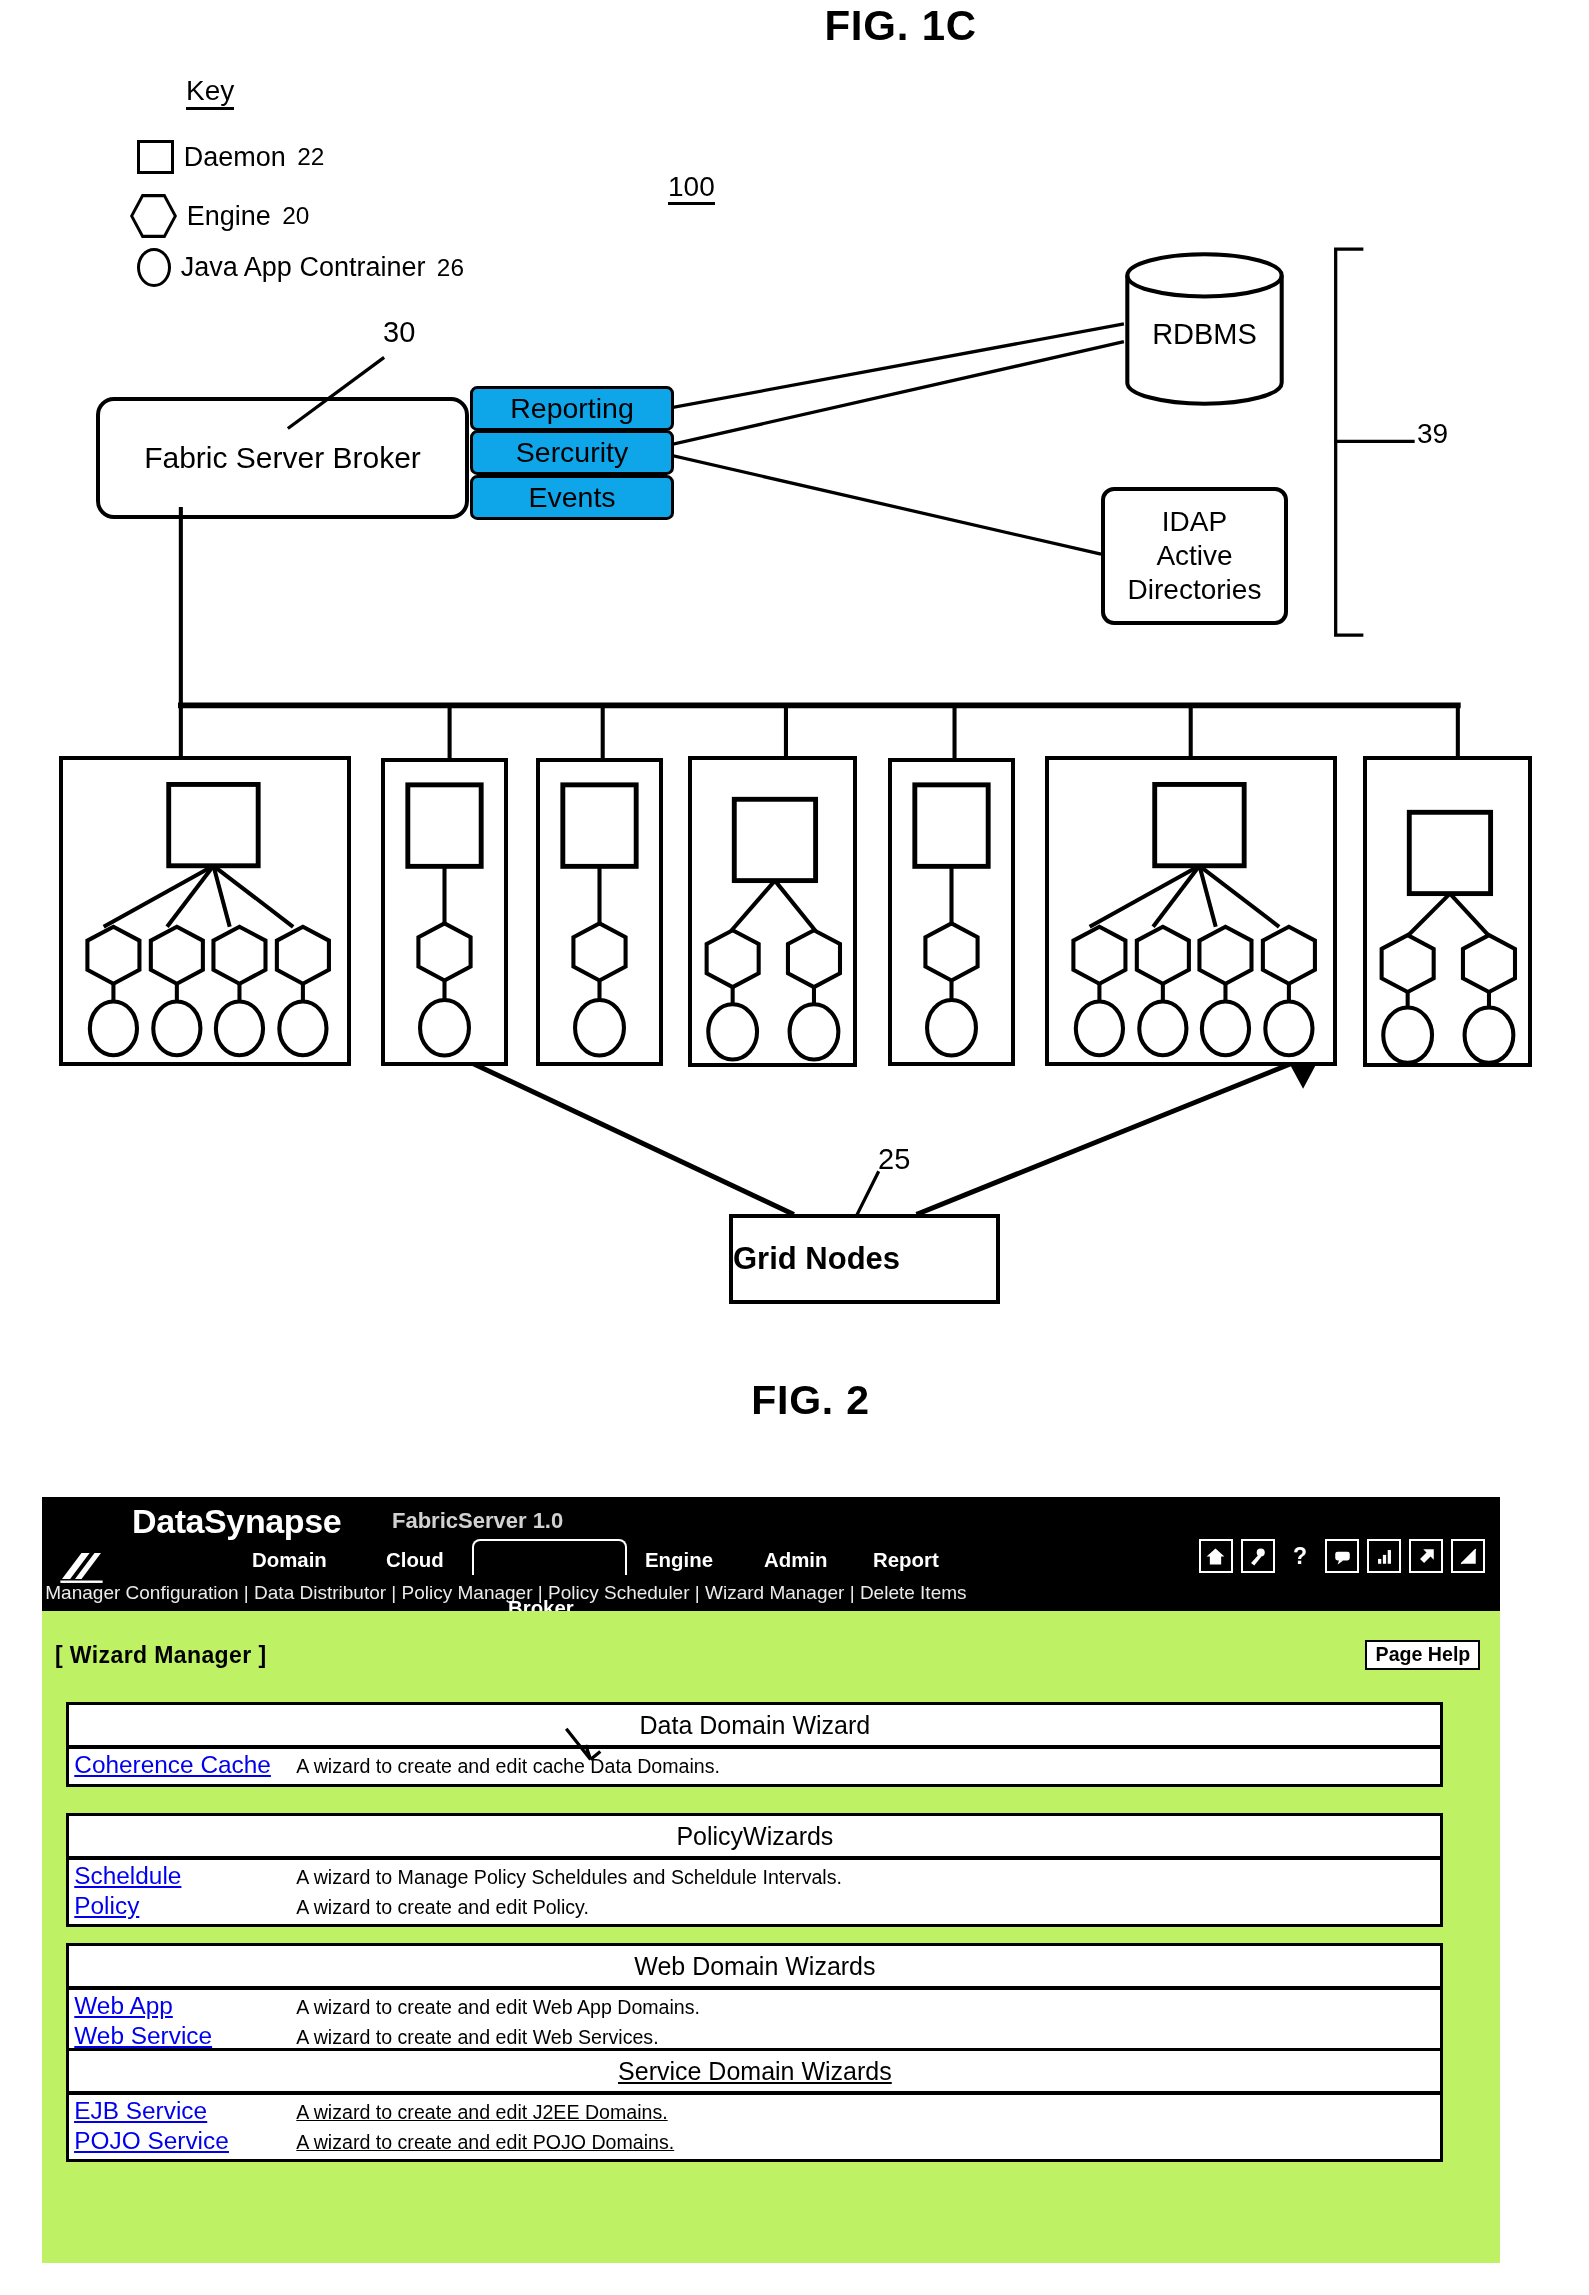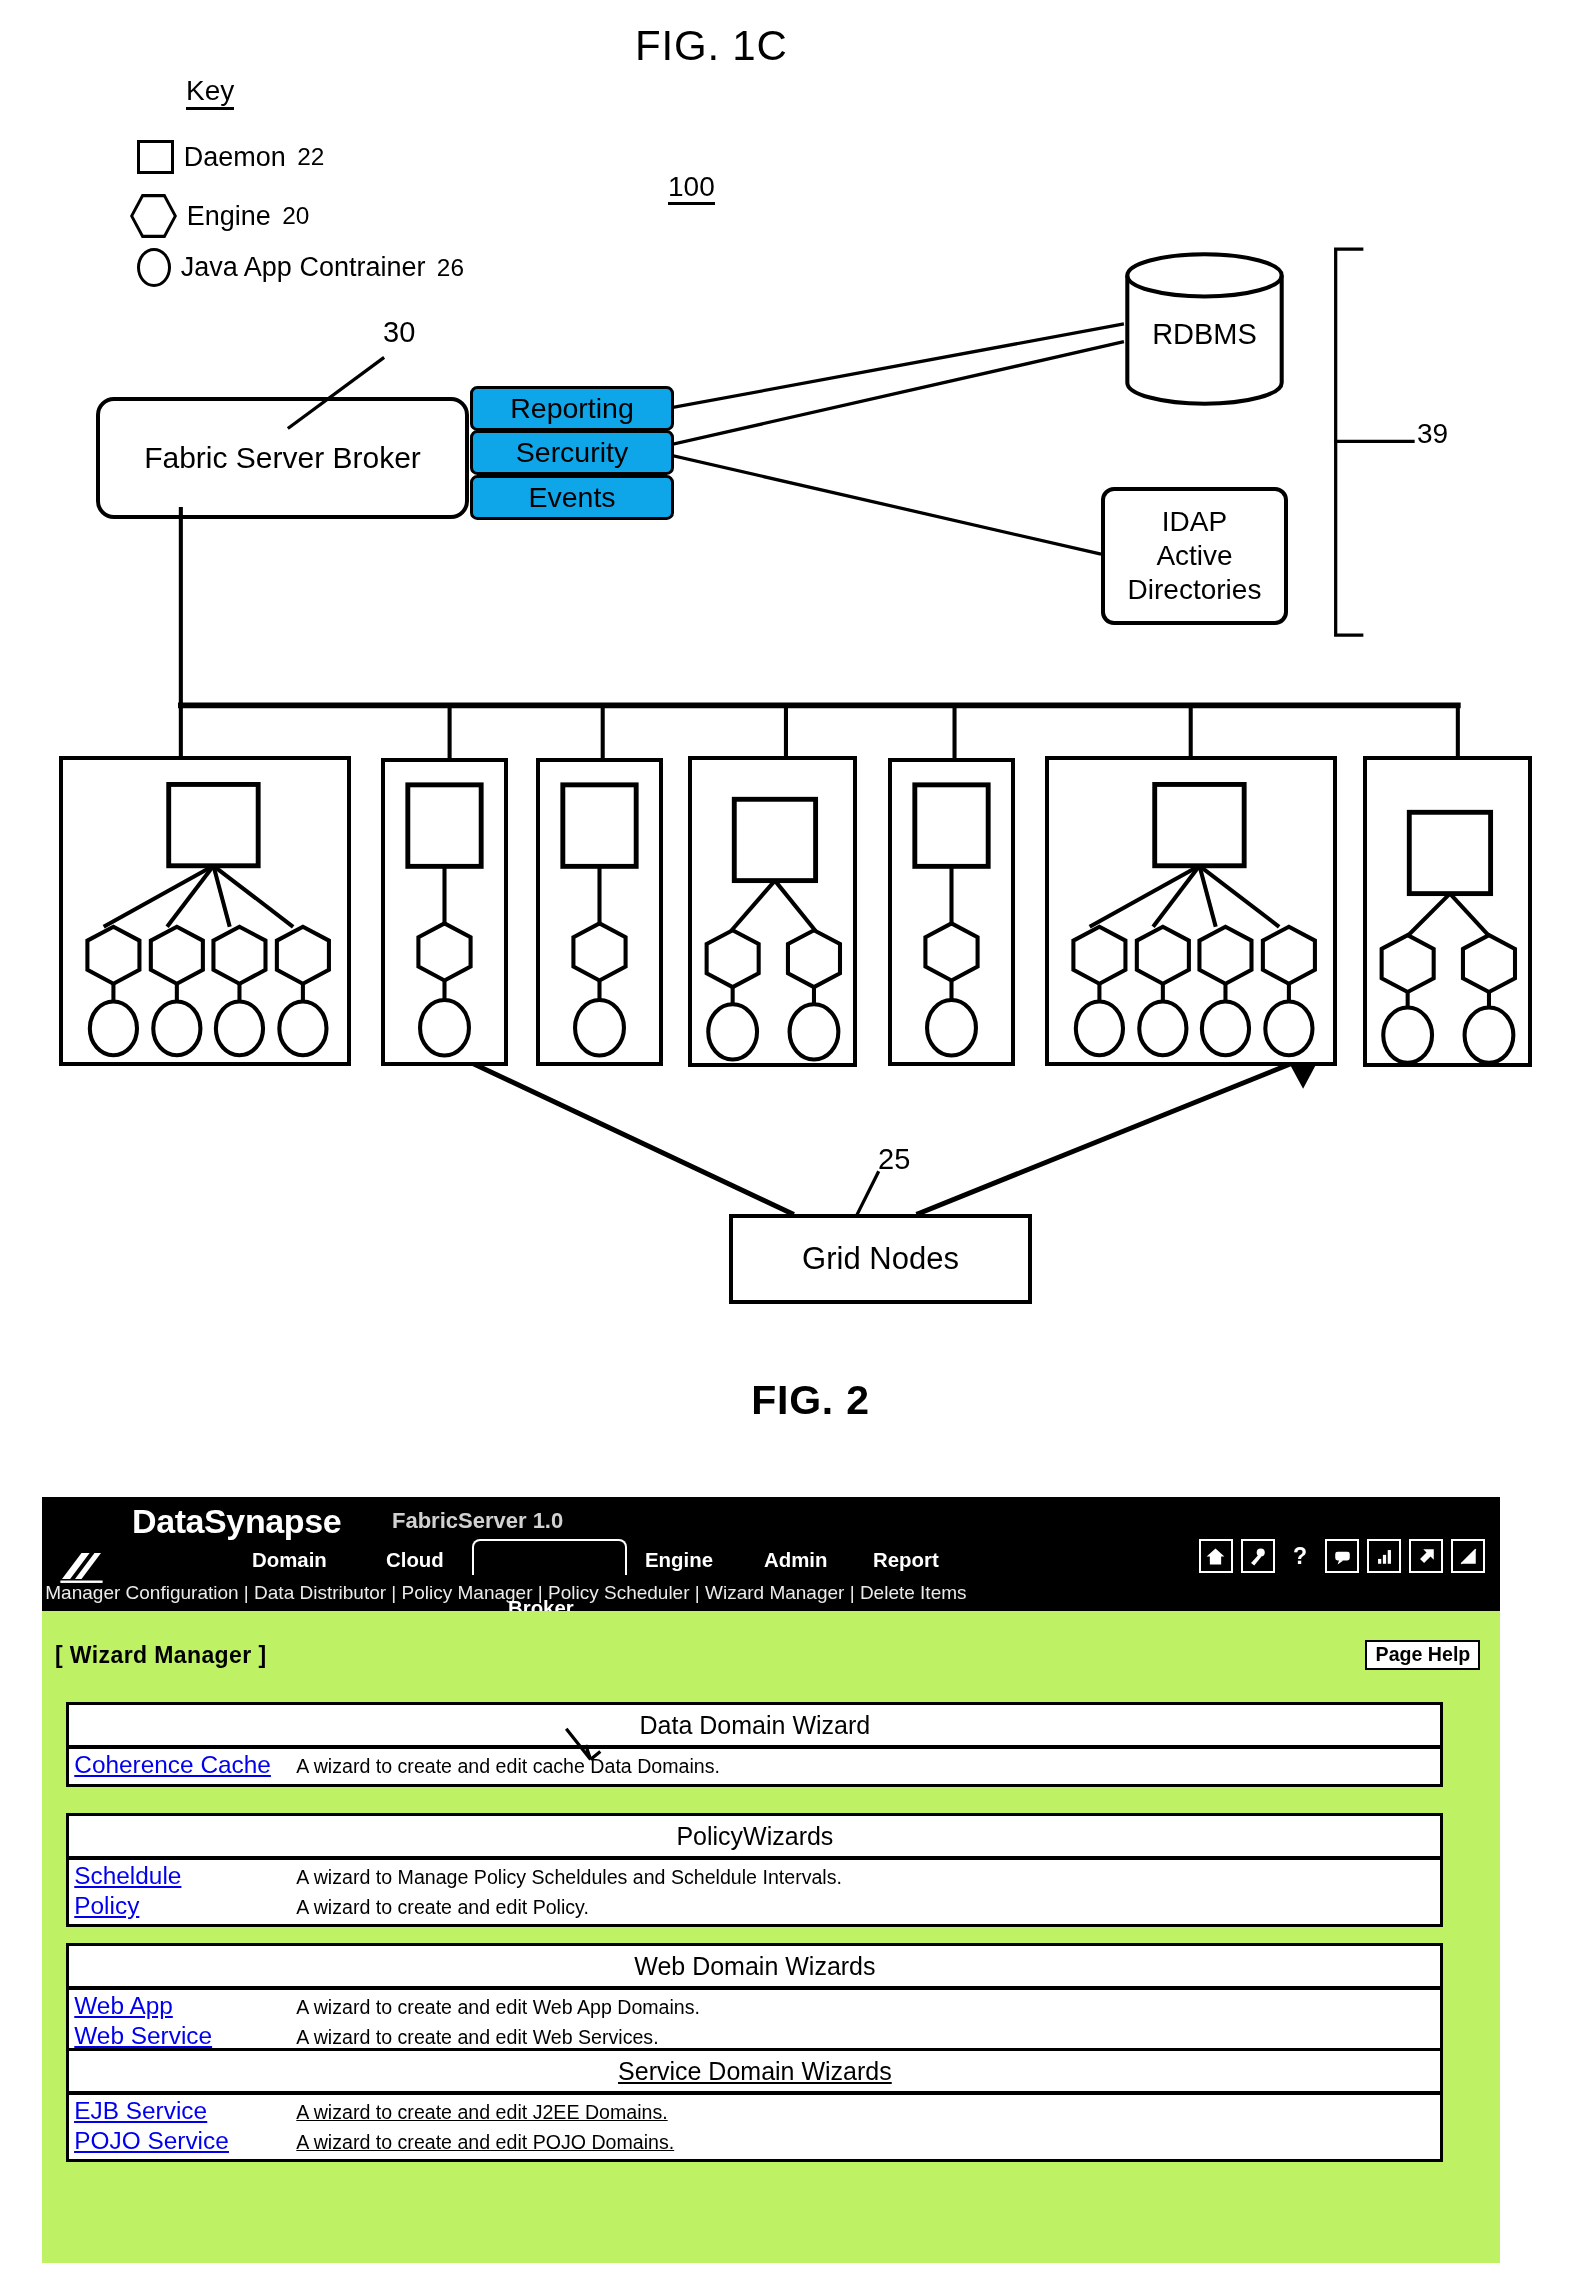--- a/index.html
+++ b/index.html
@@ -19,25 +19,25 @@
   .page {
     position: absolute;
     left: 0; top: 0;
     width: 1589px;
     height: 2295px;
   }
 
   
   #fig1c-title {
     position: absolute;
-    left: 635px; top: 22px;
+    left: 635px; top: 2px;
     width: 342px;
-    text-align: left;
+    text-align: right;
     font-size: 42px;
-    font-weight: normal;
+    font-weight: bold;
     letter-spacing: 0.8px;
     font-family: "Liberation Sans", sans-serif;
   }
   #fig2-title {
     position: absolute;
     left: 668px; top: 1377px;
     width: 285px;
     text-align: center;
     font-size: 41px;
     font-weight: bold;
@@ -178,28 +178,28 @@
     position: absolute;
     border: 4.1px solid #000;
     box-sizing: border-box;
     background: #fff;
   }
   .node-svg { position: absolute; left:0; top:0; }
 
   #gridnodes-box {
     position: absolute;
     left: 729px; top: 1214px;
-    width: 303px; height: 90px;
+    width: 271px; height: 90px;
     border: 4.1px solid #000;
     box-sizing: border-box;
     background: #fff;
     display: flex;
     align-items: center;
-    justify-content: center;
     font-size: 31px;
+    font-weight: bold;
   }
 
   
   #shot {
     position: absolute;
     left: 42px; top: 1497px;
     width: 1458px; height: 766px;
     background: #bef264;
   }
   #shot-header {

